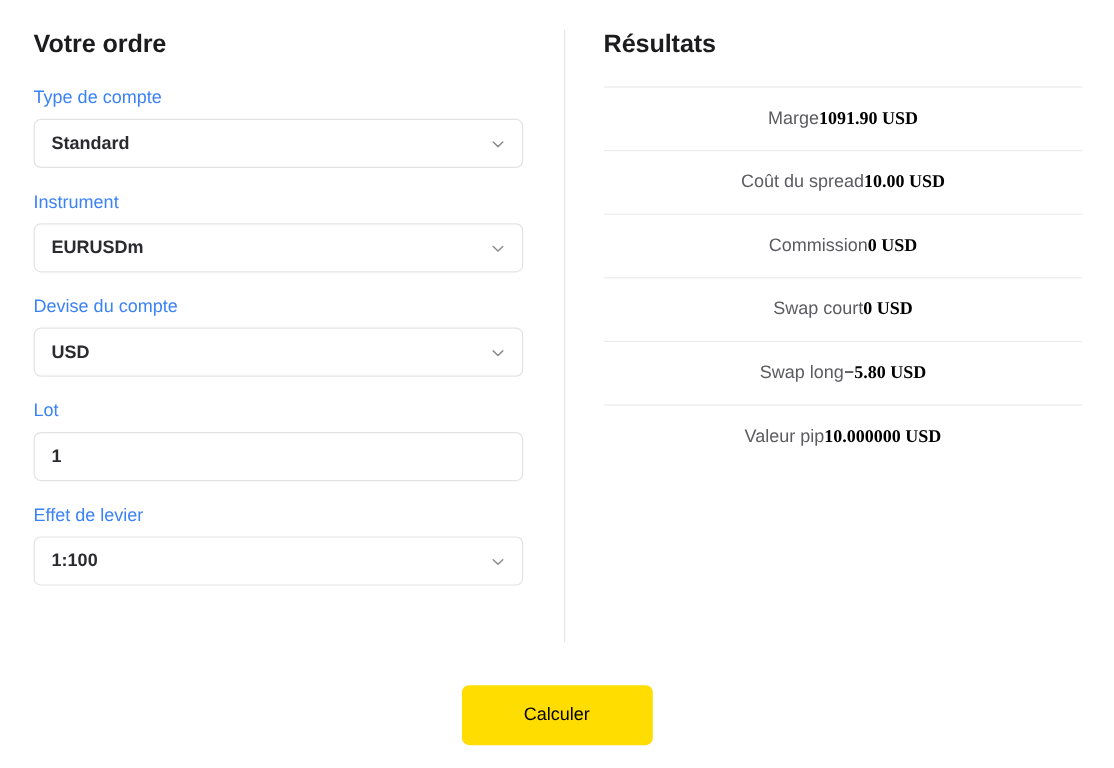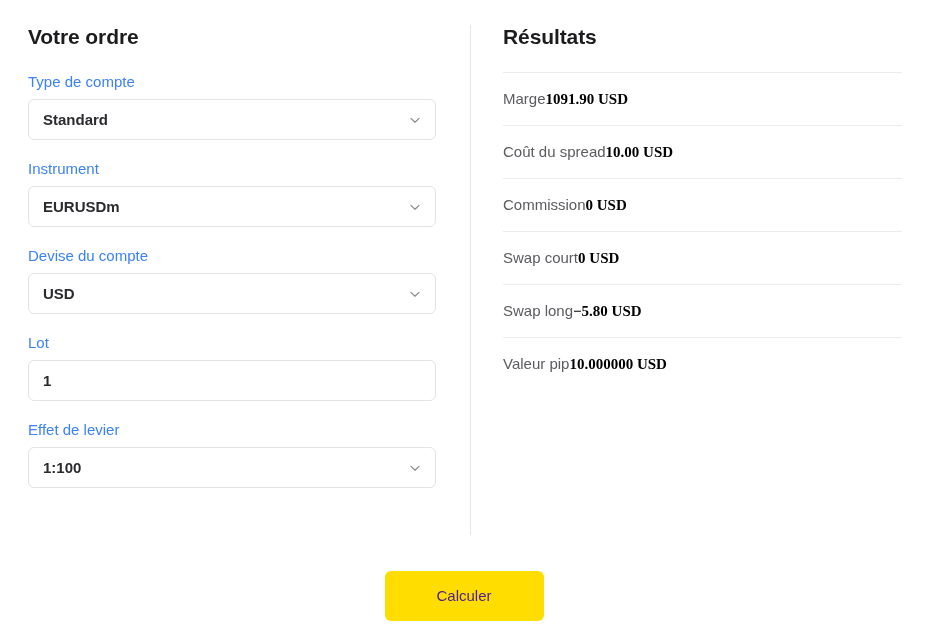--- a/index.html
+++ b/index.html
@@ -123,21 +123,21 @@
   }
 
   
   .results-list {
     border-top: 1px solid #ececee;
   }
 
   .result-row {
     display: flex;
     align-items: center;
-    justify-content: flex-start;
+    justify-content: center;
     height: 52px;
     border-bottom: 1px solid #ececee;
   }
   .result-row.is-last {
     border-bottom: none;
   }
 
   .result-label {
     font-size: 15px;
     color: #5b5b60;
@@ -165,21 +165,21 @@
     justify-content: center;
   }
 
   .submit-button {
     box-sizing: border-box;
     width: 159px;
     height: 50px;
     border: none;
     border-radius: 6px;
     background: #ffdd00;
-    color: #4c1d95;
+    color: #000000;
     font-family: "Liberation Sans", sans-serif;
     font-size: 15px;
     line-height: 50px;
     text-align: center;
     cursor: pointer;
     padding: 0;
   }
 </style>
 </head>
 <body>

